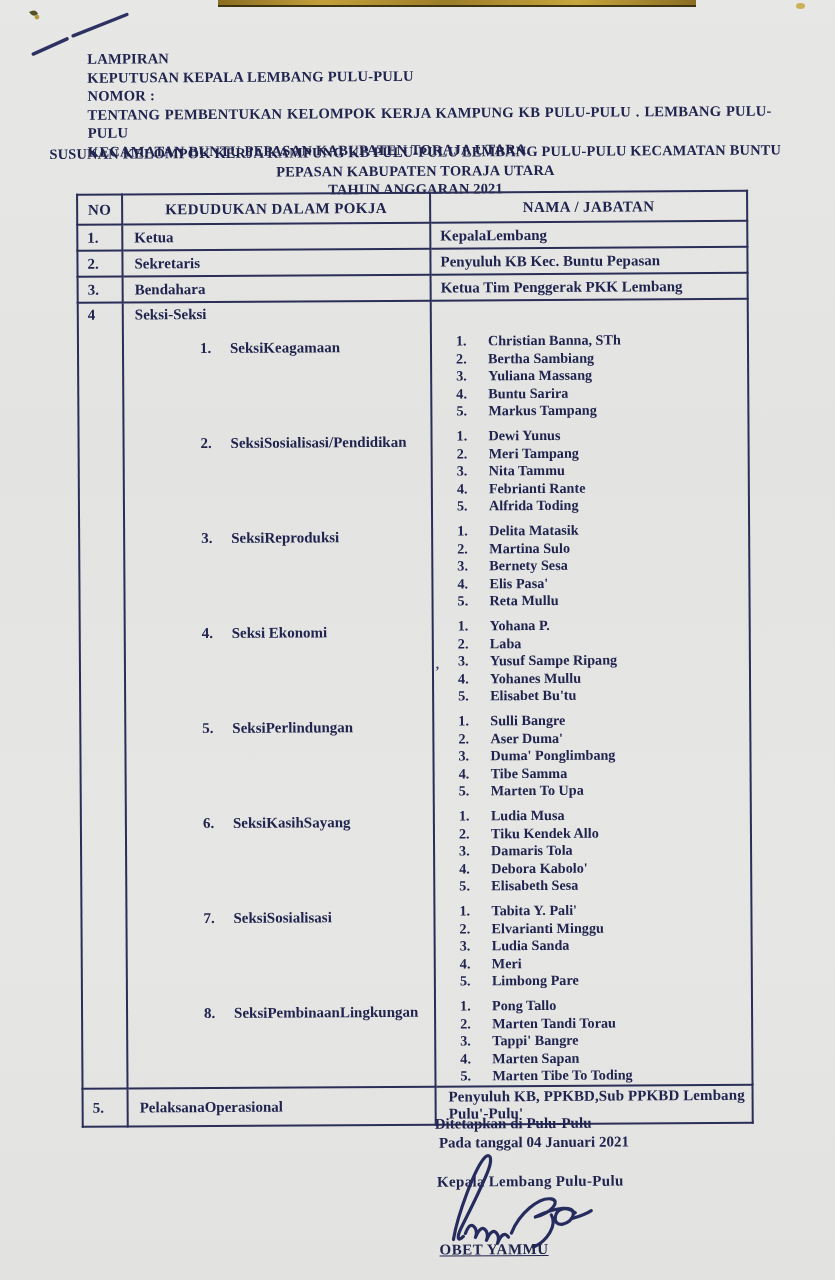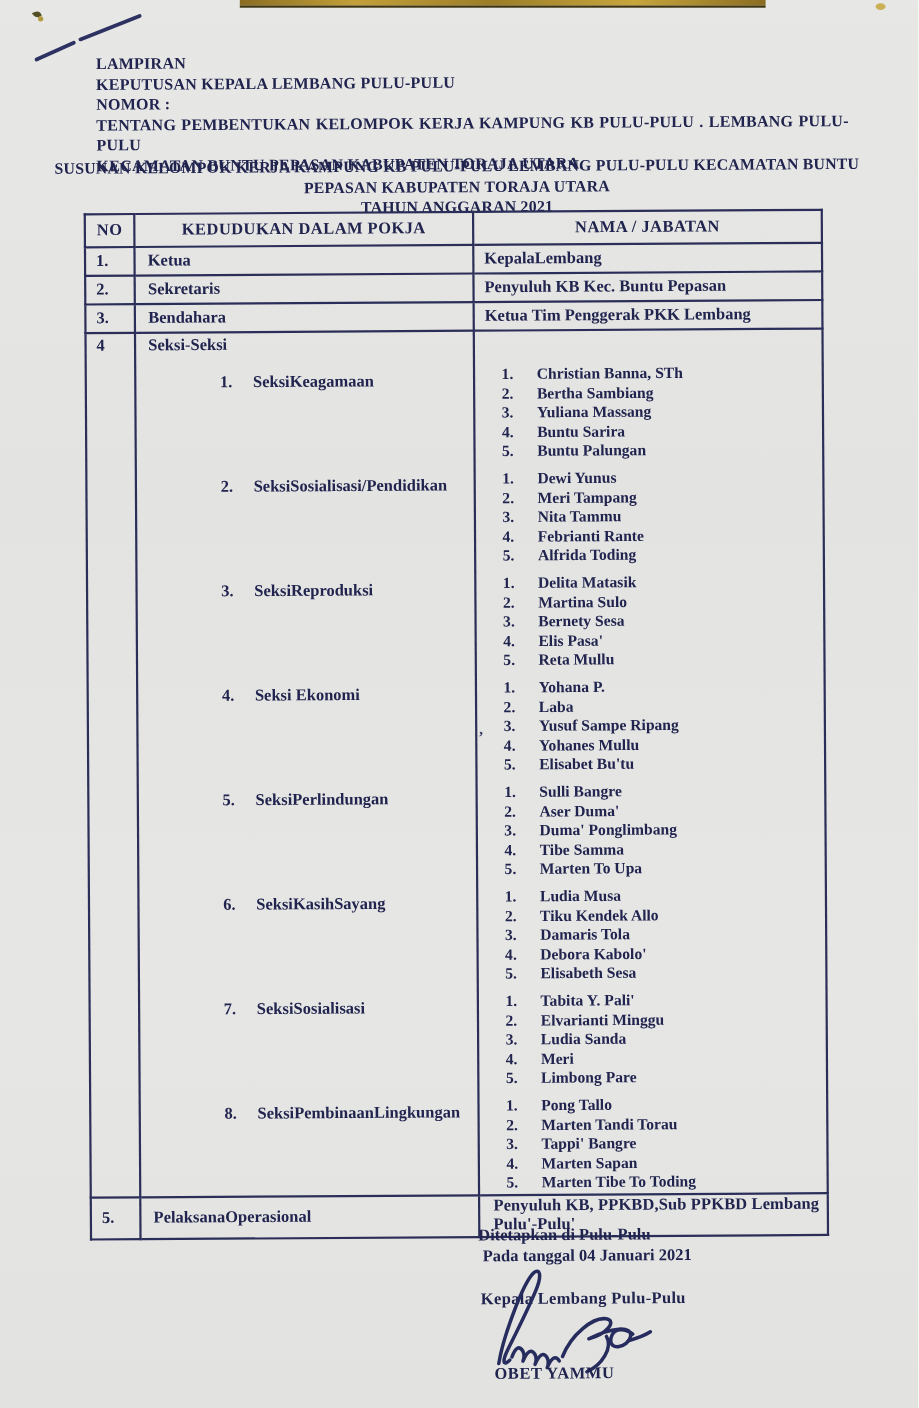--- a/index.html
+++ b/index.html
@@ -46,21 +46,21 @@
   .member-group{height:95px;box-sizing:border-box;padding:7px 0 0 24px;}
   .member{display:flex;height:17.6px;font-size:14.2px;font-weight:bold;line-height:17.6px;}
   .m-num{width:32px;flex:0 0 32px;}
   tr.lastrow td{height:27px;vertical-align:middle;}
   td.small-name{font-size:12.4px;padding-left:12px;letter-spacing:.1px;}
   
   .footer{position:absolute;left:431px;top:1116px;width:340px;font-size:15px;font-weight:bold;}
   .f-place{margin:0 0 2px 0;}
   .f-date{margin:0 0 0 4px;}
   .f-title{margin:22px 0 0 2px;letter-spacing:.3px;}
-  .f-name{position:absolute;left:14px;top:126px;letter-spacing:.5px;}
+  .f-name{position:absolute;left:4px;top:126px;letter-spacing:.5px;text-decoration:underline;}
   .sig{position:absolute;left:-12px;top:34px;}
 </style>
 </head>
 <body>
 
 <div class="page">
 
   <div class="scan-strip"></div>
   <div class="scan-dot"></div>
 
@@ -146,21 +146,21 @@
                   <div class="member">
                     <span class="m-num">3.</span>
                     <span class="m-name">Yuliana Massang</span>
                   </div>
                   <div class="member">
                     <span class="m-num">4.</span>
                     <span class="m-name">Buntu Sarira</span>
                   </div>
                   <div class="member">
                     <span class="m-num">5.</span>
-                    <span class="m-name">Buntu Palungan</span>
+                    <span class="m-name">Markus Tampang</span>
                   </div>
                 </div>
                 <div class="member-group">
                   <div class="member">
                     <span class="m-num">1.</span>
                     <span class="m-name">Dewi Yunus</span>
                   </div>
                   <div class="member">
                     <span class="m-num">2.</span>
                     <span class="m-name">Meri Tampang</span>

